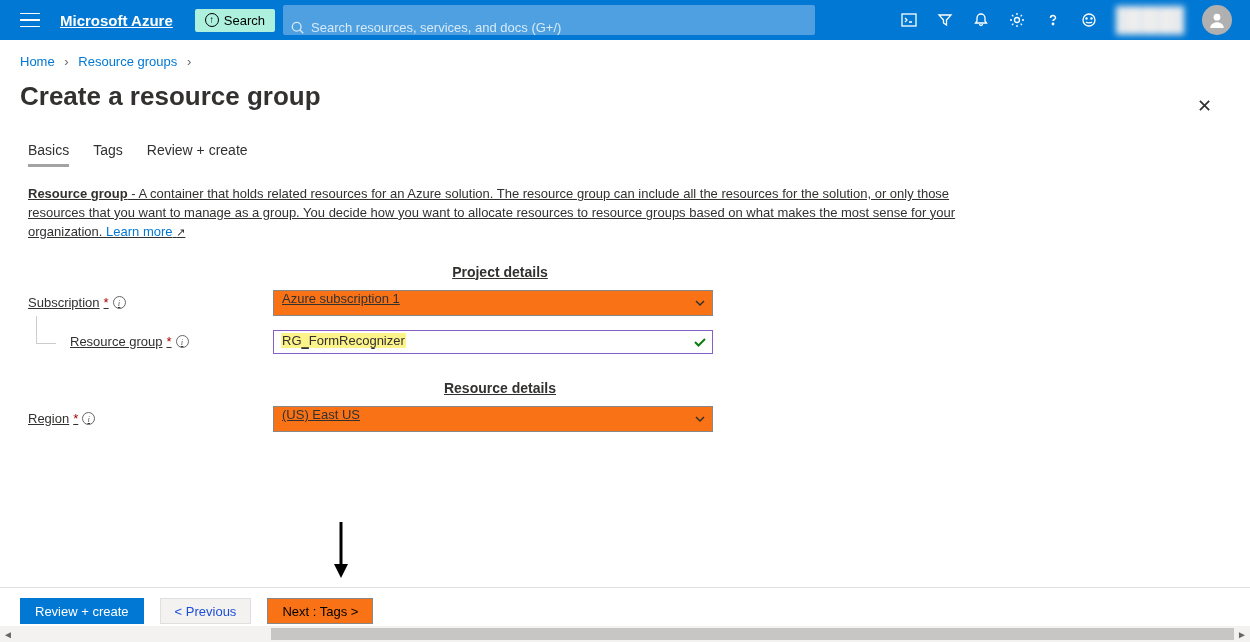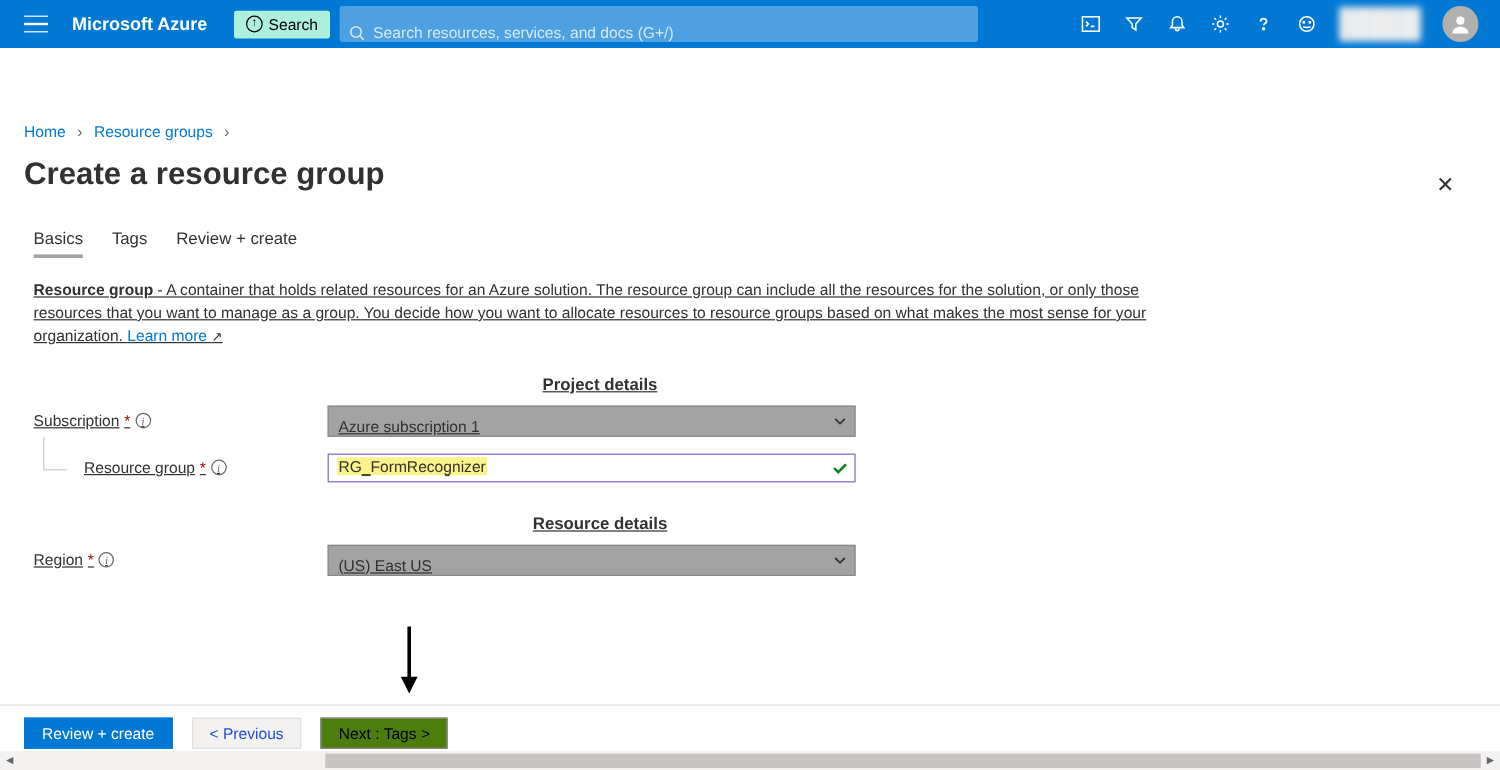--- a/index.html
+++ b/index.html
@@ -1,32 +1,32 @@
 <!DOCTYPE html>
 <html><head>
 <meta charset="utf-8">
 <style>
   * { box-sizing: border-box; margin: 0; padding: 0; }
   body { font-family: "Segoe UI", Arial, sans-serif; font-size: 13px; color: #323130; background: #fff; width: 1250px; height: 642px; overflow: hidden; position: relative; }
   .header { background: #0078d4; height: 40px; display: flex; align-items: center; padding: 0 10px; color: #fff; }
   .hamburger { width: 20px; height: 20px; margin: 0 20px 0 10px; cursor: pointer; display:flex; flex-direction:column; justify-content:space-around; }
   .hamburger span { display:block; height:1.5px; background:#fff; }
-  .logo { font-size: 15px; font-weight: 600; margin-right: 22px; white-space: nowrap; }
+  .logo { font-size: 15px; font-weight: 600; margin-right: 22px; white-space: nowrap; text-decoration: underline; }
   .upgrade { background: #adf0dd; color: #000; padding: 4px 10px; border-radius: 2px; font-size: 13px; display: flex; align-items: center; gap: 5px; margin-right: 8px; cursor:pointer;}
   .upgrade-icon { width:14px; height:14px; border:1.5px solid #000; border-radius:50%; display:flex; align-items:center; justify-content:center; font-size:10px; line-height:1;}
   .search { flex: 1; max-width: 532px; background: #4ea0e0; border-radius: 2px; height: 30px; display: flex; align-items: flex-end; padding: 0 8px; color: #d6eaf8; }
   .search svg { margin-right: 6px; }
   .search input { background: transparent; border: none; outline: none; color: #fff; font-size: 13px; flex:1; }
   .search input::placeholder { color: #d6eaf8; }
   .header-icons { margin-left: auto; display: flex; align-items: center; gap: 18px; padding: 0 8px; }
   .hicon { width: 18px; height: 18px; cursor: pointer; color:#fff; display:flex; align-items:center; justify-content:center;}
   .user-name { font-size: 12px; filter: blur(3px); color:#eee; text-align:right; line-height:1.2;}
   .avatar { width: 30px; height: 30px; border-radius: 50%; background: #b0b0b0; display:flex; align-items:center; justify-content:center; }
   .avatar svg { fill:#fff; }
-  .breadcrumb { padding: 14px 20px 6px 20px; font-size: 13px; margin-top: 48px; }
+  .breadcrumb { padding: 14px 20px 6px 20px; font-size: 13px; }
   .breadcrumb a { color: #0078d4; text-decoration: none; }
   .bc-sep { color: #666; margin: 0 6px; }
   .page-title-row { display:flex; align-items:center; justify-content:space-between; padding: 0 30px 0 20px;}
   .page-title { font-size: 26px; font-weight: 600; padding: 6px 0 24px 0; }
   .close-x { font-size: 18px; color:#333; cursor:pointer; padding:4px 8px;}
   .tabs { display: flex; gap: 24px; padding: 0 28px; border-bottom: none; margin-bottom: 18px;}
   .tab { padding: 6px 0; font-size: 14px; cursor: pointer; color: #323130; }
   .tab.active { font-weight: 400; border-bottom: 3px solid #a3a3a3; }
   .content { padding: 0 28px; max-width: 1000px; text-decoration: underline;}
   .desc { font-size: 13px; line-height: 1.45; margin-bottom: 22px;}
@@ -34,28 +34,28 @@
   .desc a { color: #0078d4; text-decoration: none; }
   .ext-icon { font-size: 11px; }
   .section-title { font-weight: 600; font-size: 14px; margin: 8px 0 10px 0; text-align: center;}
   .form-row { display: flex; align-items: center; margin-bottom: 14px; }
   .form-row.indented .label-cell { padding-left: 42px; position:relative;}
   .tree-line { position:absolute; left:8px; top:-18px; width:20px; height:28px; border-left:1px solid #ccc; border-bottom:1px solid #ccc;}
   .label-cell { width: 245px; font-size: 13px; display:flex; align-items:center; gap:4px;}
   .req { color: #a80000; }
   .info { width:13px; height:13px; border:1px solid #666; border-radius:50%; display:inline-flex; align-items:center; justify-content:center; font-size:9px; color:#666; font-style:italic; font-family:serif; cursor:pointer;}
   .control-cell { width: 440px; }
-  .select { width: 100%; height: 26px; border: 1px solid #8a8886; background:#a3a3a3; padding: 0 26px 0 8px; font-size: 13px; position:relative; display:flex; align-items:flex-end;}
+  .select { width: 100%; height: 26px; border: 1px solid #8a8886; background:#f97316; padding: 0 26px 0 8px; font-size: 13px; position:relative; display:flex; align-items:flex-start;}
   .chev { position:absolute; right:6px; top:50%; transform:translateY(-50%); }
   .text-input-wrap { position:relative; }
   .text-input { width: 100%; height: 24px; border: 1px solid #8661c5; padding: 0 26px 0 8px; font-size: 13px; outline:none;}
   .highlight { background: #fcf38b; }
   .check-icon { position:absolute; right:6px; top:50%; transform:translateY(-50%); color:#107c10;}
   .footer { position: absolute; left:0; right:0; bottom: 18px; padding: 10px 20px 0 20px; border-top: 1px solid #e1dfdd; display:flex; gap:16px; }
-  .btn { height: 26px; padding: 0 14px; font-size: 13px; border: 1px solid #8a8886; background:#4d7c0f; cursor:pointer; }
+  .btn { height: 26px; padding: 0 14px; font-size: 13px; border: 1px solid #8a8886; background:#f97316; cursor:pointer; }
   .btn.primary { background: #0078d4; border-color:#0078d4; color:#fff; }
   .btn.disabled { color:#1d4ed8; border-color:#e1dfdd; background:#f3f2f1; cursor:default;}
   .arrow-annot { position:absolute; left:326px; top:520px; width:30px; height:60px; pointer-events:none;}
   .scrollbar { position:absolute; bottom:0; left:0; right:0; height:16px; background:#f3f2f1; display:flex; align-items:center;}
   .sb-arrow { width:16px; height:16px; display:flex; align-items:center; justify-content:center; color:#666; font-size:10px;}
   .sb-track { flex:1; height:16px; background:#f3f2f1; position:relative;}
   .sb-thumb { position:absolute; left:255px; right:0; top:2px; bottom:2px; background:#c8c6c4;}
 </style>
 </head>
 <body>

